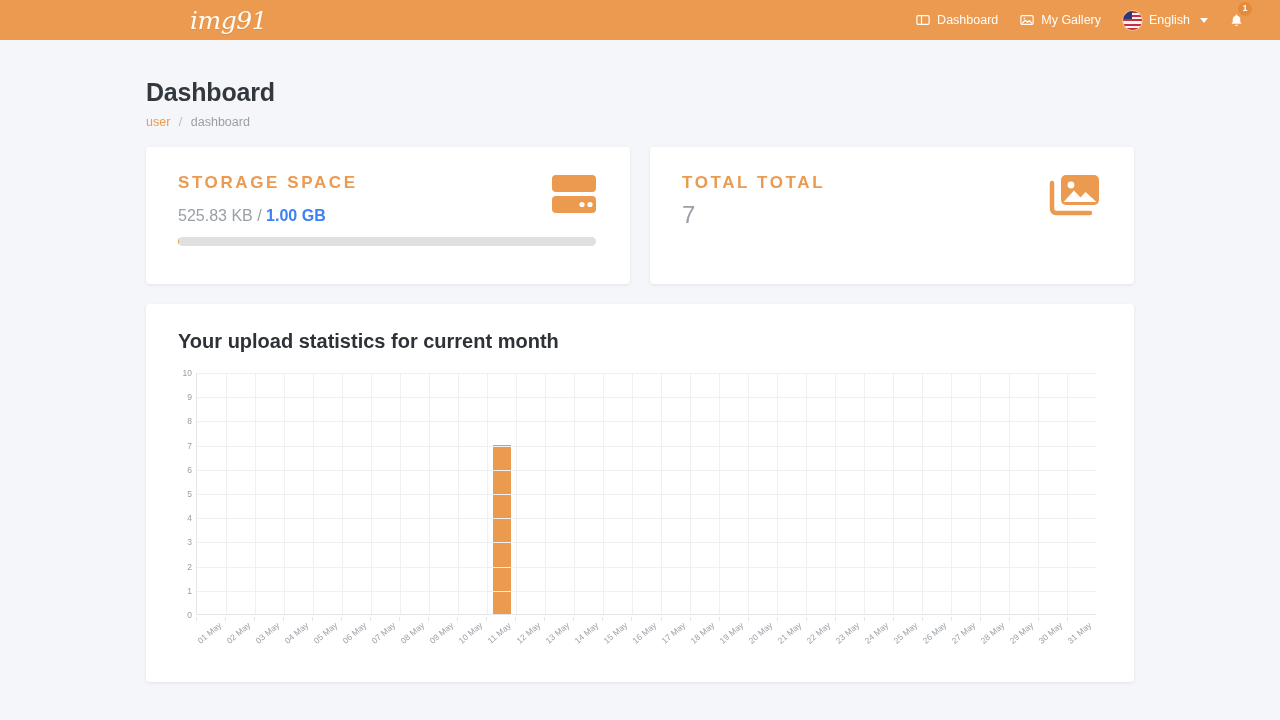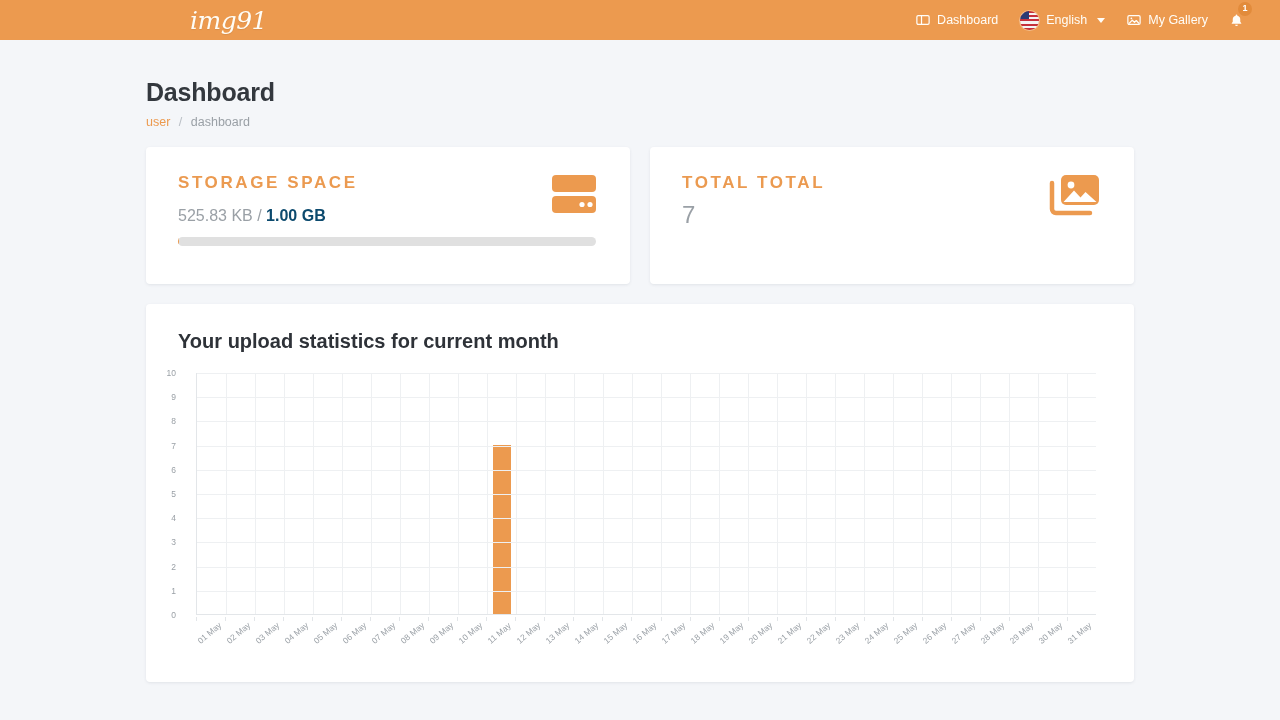--- a/index.html
+++ b/index.html
@@ -129,21 +129,21 @@
     color: #eb9a50;
     font-size: 17px;
     font-weight: bold;
     letter-spacing: 2.6px;
   }
   .card-value {
     margin-top: 14px;
     font-size: 16px;
     color: #9aa0a6;
   }
-  .card-value .total { color: #0c4a6e; font-weight: bold; }
+  .card-value .total { color: #3b82f6; font-weight: bold; }
   .big-num {
     margin-top: 8px;
     font-size: 24px;
     color: #9aa0a6;
   }
   .card-icon {
     position: absolute;
     right: 32px;
     top: 26px;
     color: #ec9a4f;
@@ -183,21 +183,21 @@
     border-left: 1px solid #e3e6e9;
     border-bottom: 1px solid #e3e6e9;
   }
   .grid-h, .grid-v { position: absolute; }
   .grid-h { left: 0; right: 0; height: 1px; background: #eef0f2; }
   .grid-v { top: 0; bottom: 0; width: 1px; background: #eef0f2; }
 
   .ylabels { position: absolute; left: 0; top: 0; width: 18px; height: 242px; }
   .ylabel {
     position: absolute;
-    right: 20px;
+    right: 4px;
     transform: translateY(-50%);
     font-size: 8.5px;
     color: #9aa0a6;
     white-space: nowrap;
   }
   .xlabels { position: absolute; left: 18px; right: 8px; top: 244px; height: 50px; }
   .xlabel {
     position: absolute;
     top: 3px;
     font-size: 8.5px;
@@ -223,40 +223,40 @@
   <div class="nav-right">
 
     <div class="nav-item">
       <span class="ico">
         <svg width="14" height="14" viewBox="0 0 16 16" fill="none" stroke="#fffdf8" stroke-width="1.4">
           <rect x="1" y="3" width="14" height="10" rx="1.5"></rect>
           <line x1="6.3" y1="3" x2="6.3" y2="13"></line>
         </svg>
       </span>
       <span>Dashboard</span>
-    </div>
-
-    <div class="nav-item">
-      <span class="flag">
-        <span class="stripes"></span>
-          <span class="canton"></span>
-      </span>
-      <span>English</span>
-      <span class="chev"></span>
     </div>
 
     <div class="nav-item">
       <span class="ico">
         <svg width="14" height="14" viewBox="0 0 16 16" fill="none" stroke="#fffdf8" stroke-width="1.4">
           <rect x="1" y="3" width="14" height="10" rx="1.5"></rect>
           <path d="M2.4 12 L6 8.2 L8.6 10.6 L10.6 8.6 L13.8 12" stroke-linejoin="round"></path>
           <circle cx="5" cy="6" r="1" fill="#fffdf8" stroke="none"></circle>
         </svg>
       </span>
       <span>My Gallery</span>
+    </div>
+
+    <div class="nav-item">
+      <span class="flag">
+        <span class="stripes"></span>
+          <span class="canton"></span>
+      </span>
+      <span>English</span>
+      <span class="chev"></span>
     </div>
 
     <div class="bell-wrap">
       <span class="ico">
         <svg width="15" height="15" viewBox="0 0 16 16" fill="#fffdf8">
           <path d="M8 1.6a.9.9 0 0 1 .9.9v.35A3.9 3.9 0 0 1 12 6.6v2.6l1.1 1.6c.2.3 0 .7-.35.7H3.25c-.35 0-.55-.4-.35-.7L4 9.2V6.6a3.9 3.9 0 0 1 3.1-3.75V2.5A.9.9 0 0 1 8 1.6z"></path>
           <path d="M6.5 12.4h3a1.5 1.5 0 0 1-3 0z"></path>
         </svg>
       </span>
       <span class="badge">1</span>

